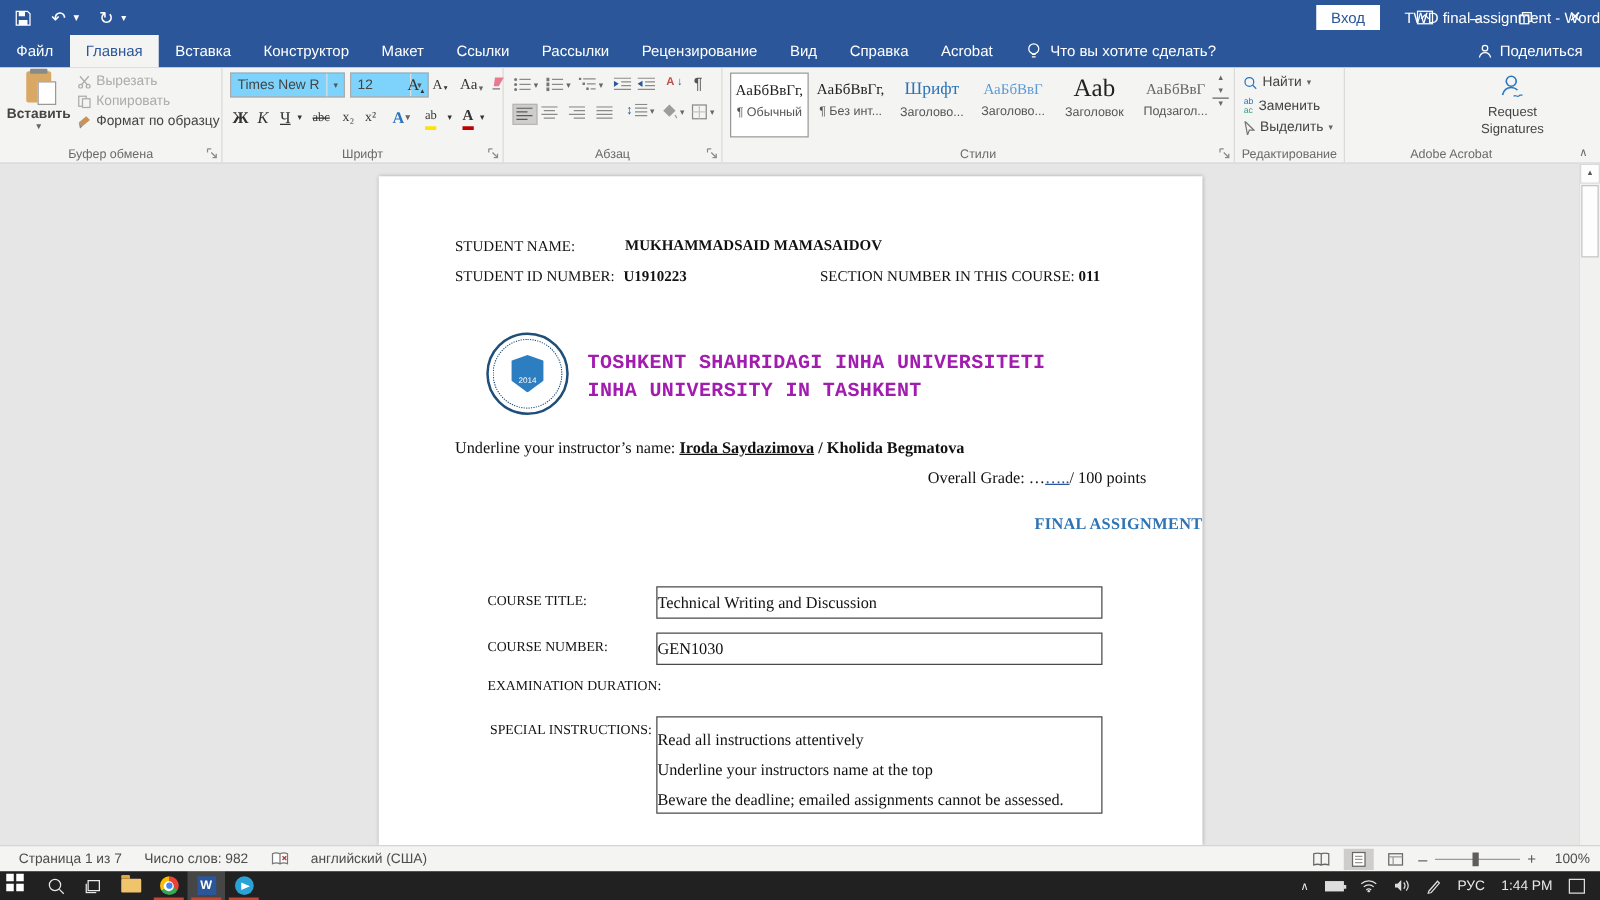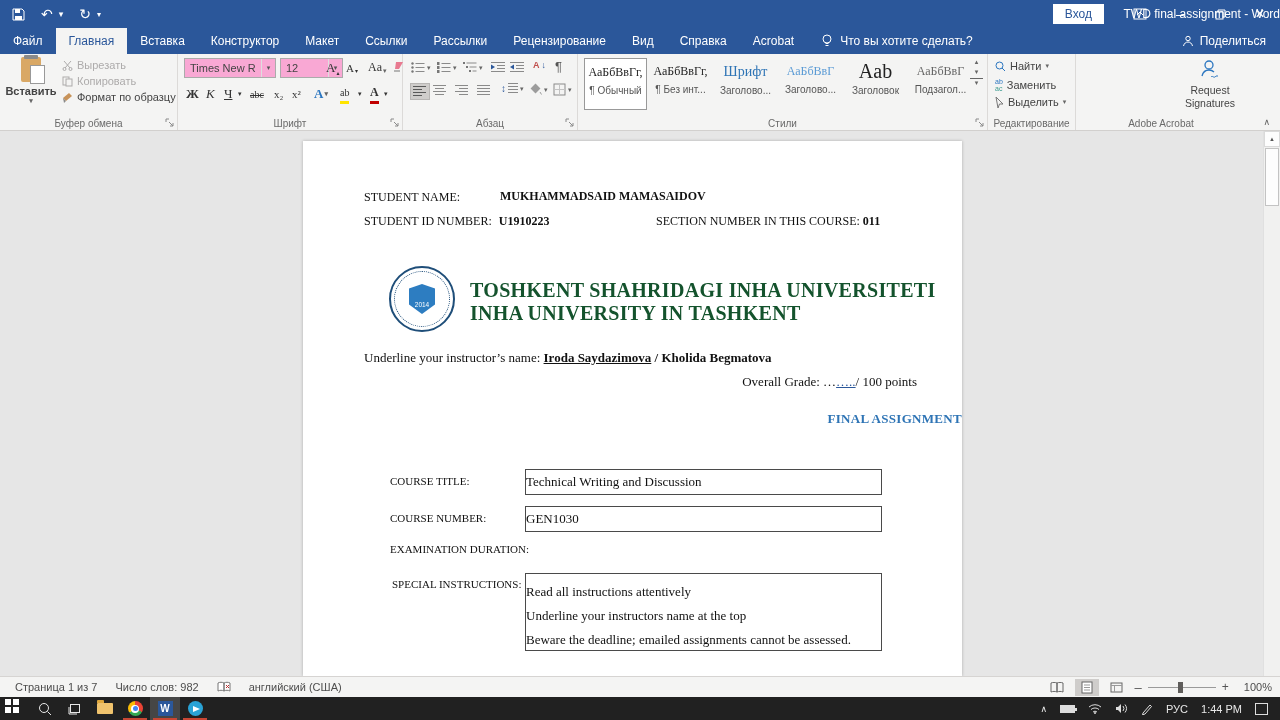--- a/index.html
+++ b/index.html
@@ -39,21 +39,21 @@
   
   .pastebtn { position:absolute; left:5px; top:3px; width:52px; height:57px; display:flex; flex-direction:column; align-items:center; font-size:11px;font-weight:bold; }
   .clipicon { width:20px; height:25px; background:#d9a865; border-radius:2px; position:relative; margin-bottom:3px; }
   .clipicon:before { content:""; position:absolute; left:3px; top:-2px; width:14px; height:4px; background:#8a8a8a; border-radius:1px; }
   .clipicon:after { content:""; position:absolute; right:-4px; bottom:-2px; width:13px; height:17px; background:#fff; border:1px solid #999; }
   .smallbtns { position:absolute; left:62px; top:5px; display:flex; flex-direction:column; gap:4px; font-size:11px; }
   .smallbtns .row { display:flex; align-items:center; gap:4px; white-space:nowrap; }
   .gray { color:#adabab; }
 
   
-  .combo { position:absolute; height:20px; background:#f9a8d4; border:1px solid #ababab; display:flex; align-items:center; font-size:11px; padding-left:5px; }
+  .combo { position:absolute; height:20px; background:#7dd3fc; border:1px solid #ababab; display:flex; align-items:center; font-size:11px; padding-left:5px; }
   .combo .cv { flex:1; white-space:nowrap; overflow:hidden; }
   .combo .ca { width:14px; text-align:center; font-size:7px; color:#555; border-left:1px solid #dedede; align-self:stretch; display:flex; align-items:center; justify-content:center; }
   .fbtn { position:absolute; display:flex; align-items:flex-end; gap:1px; font-family:"Liberation Serif",serif; color:#333; }
   .fr2 { top:30px; height:20px; align-items:center; display:flex; }
   .ybar { border-bottom:3px solid #ffe400; }
   .rbar { border-bottom:3px solid #c00000; }
 
   
   .pic { position:absolute; display:flex; align-items:center; gap:2px; }
   .alsel { background:#cfcdcb; border:1px solid #b8b6b4; }
@@ -82,21 +82,21 @@
   .collapse { position:absolute; right:10px; bottom:3px; font-size:9px; color:#666; }
 
   
   .docarea { position:relative; height:545px; background:#e6e6e6; overflow:hidden; }
   .page { position:absolute; left:303px; top:10px; width:659px; bottom:0; background:#fff; box-shadow:0 0 3px rgba(0,0,0,.25); font-family:"Liberation Serif","DejaVu Serif",serif; color:#111; }
   .abs { position:absolute; white-space:nowrap; }
   .doc12 { font-size:12px; }
   .doc13 { font-size:13px; }
   .b { font-weight:bold; }
   .u { text-decoration:underline; }
-  .univ { font-size:20px; font-weight:bold; color:#14532d; letter-spacing:.3px; line-height:23px; }
+  .univ { font-size:16px; font-weight:bold; color:#a21caf; letter-spacing:.3px; line-height:23px;font-family:Liberation Mono, monospace; }
   .bluehead { color:#2e74b5; font-weight:bold; font-size:13px; letter-spacing:.3px; }
   .flabel { font-size:11px; }
   .fbox { position:absolute; left:222px; width:357px; border:1px solid #4a4a4a; font-size:13px; }
   .logo { position:absolute; left:86px; top:125px; width:66px; height:66px; border:2px solid #1f4e79; border-radius:50%; display:flex; align-items:center; justify-content:center; }
   .logo .ring { position:absolute; inset:3px; border:1px dotted #1f4e79; border-radius:50%; }
   .shield { width:26px; height:30px; background:#2d7dc1; clip-path:polygon(0 15%,50% 0,100% 15%,100% 68%,50% 100%,0 68%); display:flex; align-items:flex-end; justify-content:center; color:#fff; font-size:6.5px; padding-bottom:6px; font-family:"Liberation Sans",sans-serif; }
   .gradedots { color:#2b579a; text-decoration:underline; }
 
   
   .vscroll { position:absolute; right:0; top:0; bottom:0; width:17px; background:#f1f1f0; border-left:1px solid #e0e0e0; }

